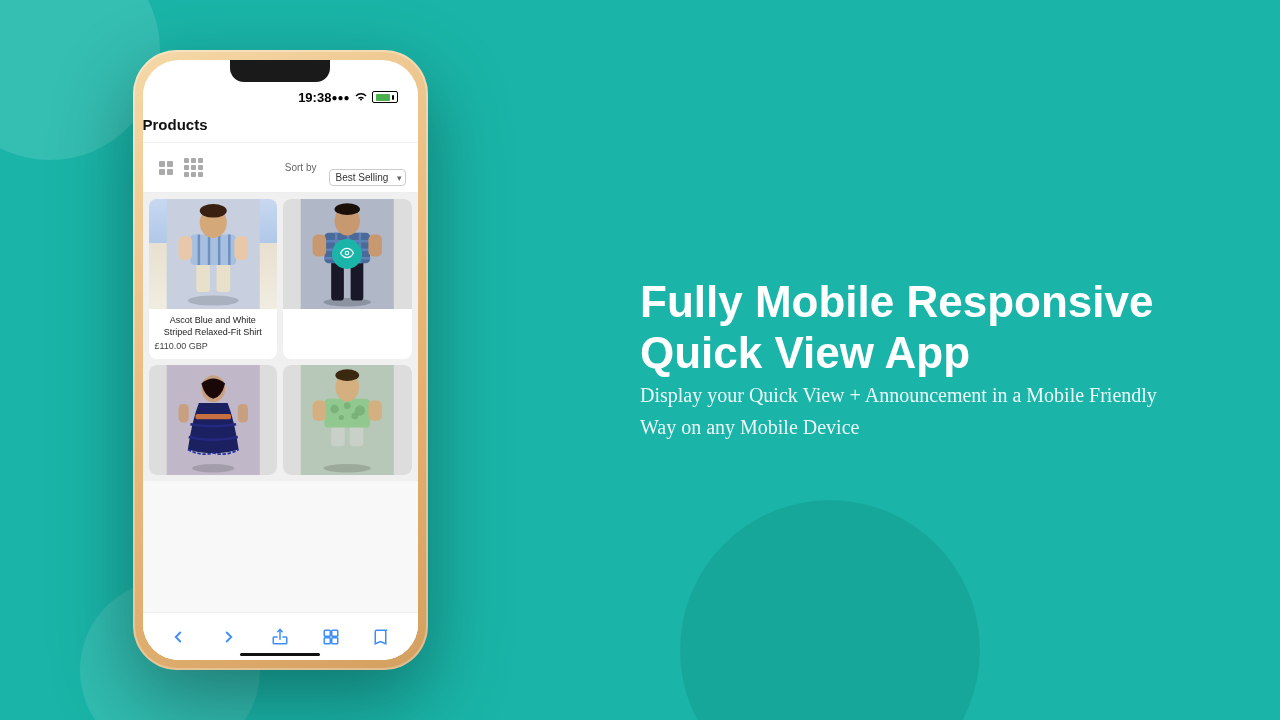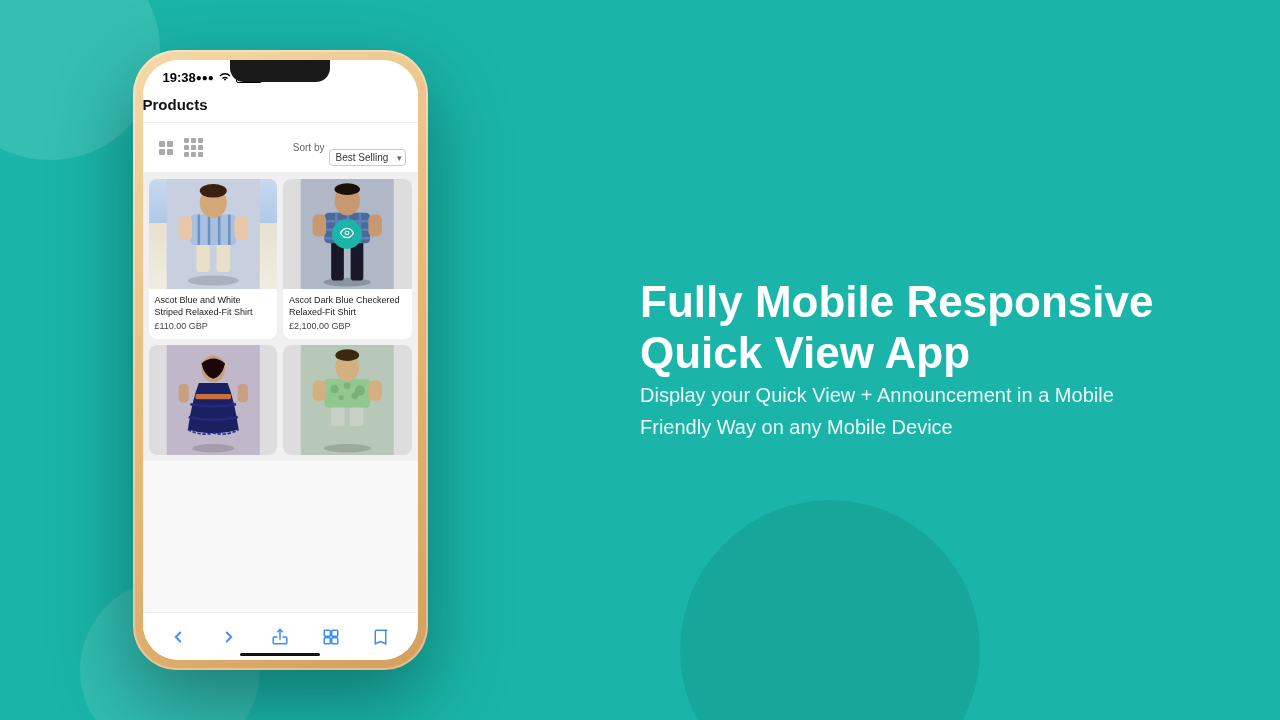--- a/index.html
+++ b/index.html
@@ -70,24 +70,25 @@
       height: 100%;
       background: #fff;
       border-radius: 36px;
       overflow: hidden;
       position: relative;
     }
 
     
     .status-bar {
       display: flex;
-      justify-content: flex-start;
+      justify-content: flex-end;
       align-items: center;
       padding: 8px 20px 4px;
       background: #fff;
+      margin-top: 20px;
     }
     .status-time {
       font-size: 13px;
       font-weight: 600;
       color: #000;
     }
     .status-icons {
       display: flex;
       align-items: center;
       gap: 4px;
@@ -127,21 +128,21 @@
     }
 
     
     .toolbar {
       display: flex;
       align-items: center;
       justify-content: flex-end;
       padding: 6px 12px;
       background: #fff;
       border-bottom: 1px solid #eee;
-      gap: 4px;
+      gap: 12px;
     }
     .grid-icons {
       display: flex;
       gap: 6px;
       margin-right: auto;
     }
     .grid-icon-btn {
       display: flex;
       align-items: center;
       justify-content: center;
@@ -244,20 +245,21 @@
     }
 
     .product-info {
       padding: 6px 6px 8px;
     }
     .product-name {
       font-size: 9px;
       color: #222;
       line-height: 1.3;
       margin-bottom: 3px;
+      text-align: center;
     }
     .product-price {
       font-size: 9px;
       color: #444;
     }
 
     
     .phone-nav {
       position: absolute;
       bottom: 0;
@@ -310,20 +312,21 @@
       font-weight: 800;
       color: #fff;
       line-height: 1.15;
     }
 
     .sub-text {
       font-size: 20px;
       color: rgba(255,255,255,0.92);
       line-height: 1.6;
       font-weight: 400;
+      font-family: Liberation Serif, serif;
     }
 
     
     .person-shirt-blue {
       width: 100%;
       height: 100%;
       background: linear-gradient(180deg, #c8d8f0 0%, #b0c8e8 40%, #e8e0d0 40%, #f0ede0 100%);
       position: relative;
       display: flex;
       flex-direction: column;
@@ -459,24 +462,20 @@
               
               <div class="quick-view-btn">
                 <span class="eye-icon">
                   <svg width="14" height="14" viewBox="0 0 24 24" fill="none" stroke="white" stroke-width="2">
                     <path d="M1 12s4-8 11-8 11 8 11 8-4 8-11 8-11-8-11-8z"></path>
                     <circle cx="12" cy="12" r="3"></circle>
                   </svg>
                 </span>
               </div>
             </div>
-            <div class="product-info">
-              <div class="product-name">Ascot Dark Blue Checkered Relaxed-Fit Shirt</div>
-              <div class="product-price">£2,100.00 GBP</div>
-            </div>
           </div>
 
           <div class="product-card">
             <div class="product-image-wrap">
               <svg width="100%" height="100%" viewBox="0 0 110 130" xmlns="http://www.w3.org/2000/svg">
                 <rect width="110" height="130" fill="#c0b8c8"></rect>
                 <ellipse cx="55" cy="122" rx="25" ry="5" fill="rgba(0,0,0,0.15)"></ellipse>
 
                 <path d="M38 45 Q30 65 25 100 Q40 105 55 104 Q70 105 85 100 Q80 65 72 45 Z" fill="#1a2060"></path>
 

